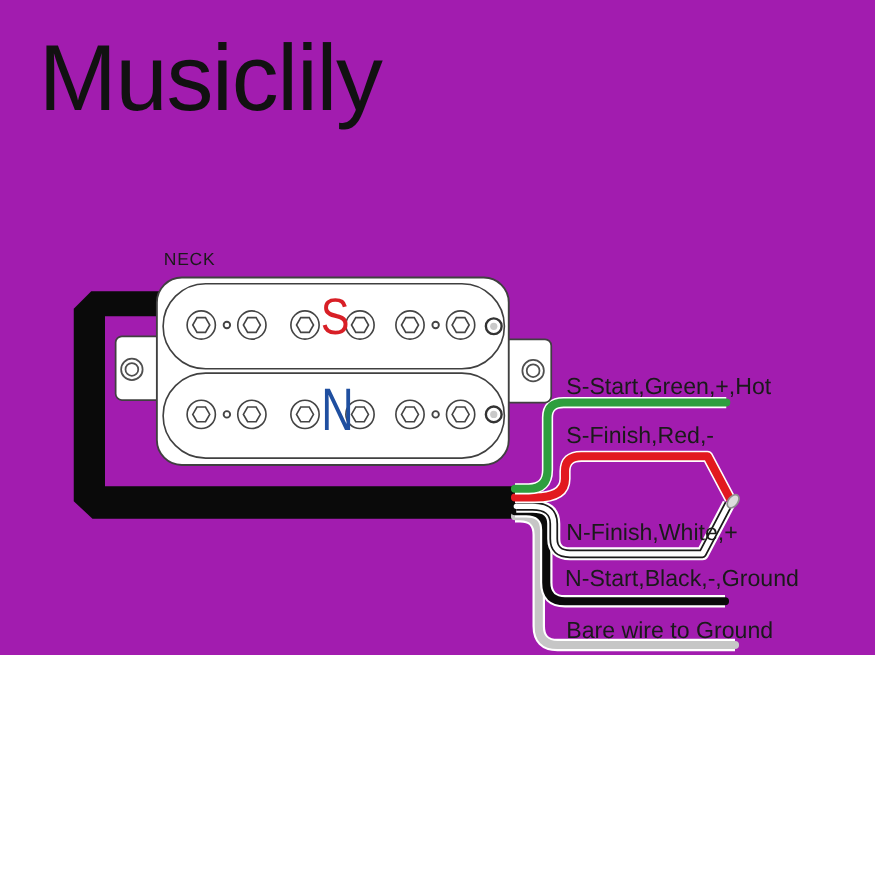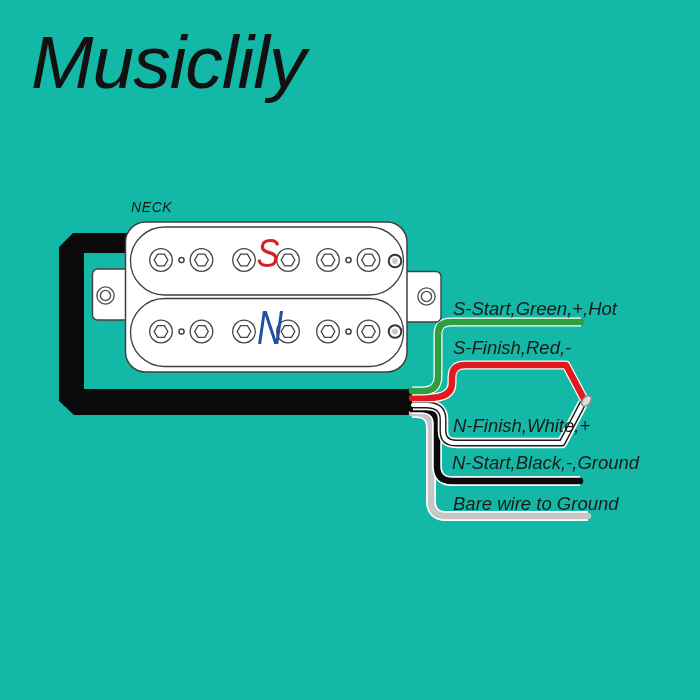--- a/index.html
+++ b/index.html
@@ -1,22 +1,21 @@
 <!DOCTYPE html>
 <html><head>
 <meta charset="utf-8">
 <style>
   html,body{margin:0;padding:0;background:#ffffff;}
   .canvas{
     position:relative;
-    width:700px;height:700px;
-    background:#14b8a6;
+    width:700px;height:524px;
+    background:#a21caf;
     overflow:hidden;
     font-family:"Liberation Sans", sans-serif;
-    font-style:italic;
   }
   svg{display:block;}
   text{font-family:"Liberation Sans", sans-serif;}
   .brand-text{font-size:75px;letter-spacing:-1px;fill:#111111;}
   .neck-text{font-size:14px;letter-spacing:0.6px;fill:#1a1a1a;}
   .wire-text{font-size:18.5px;fill:#1a1a1a;}
   .magnet-text-s{font-size:41px;}
   .magnet-text-n{font-size:48px;}
   .outline{stroke:#404040;fill:#ffffff;}
 </style>

